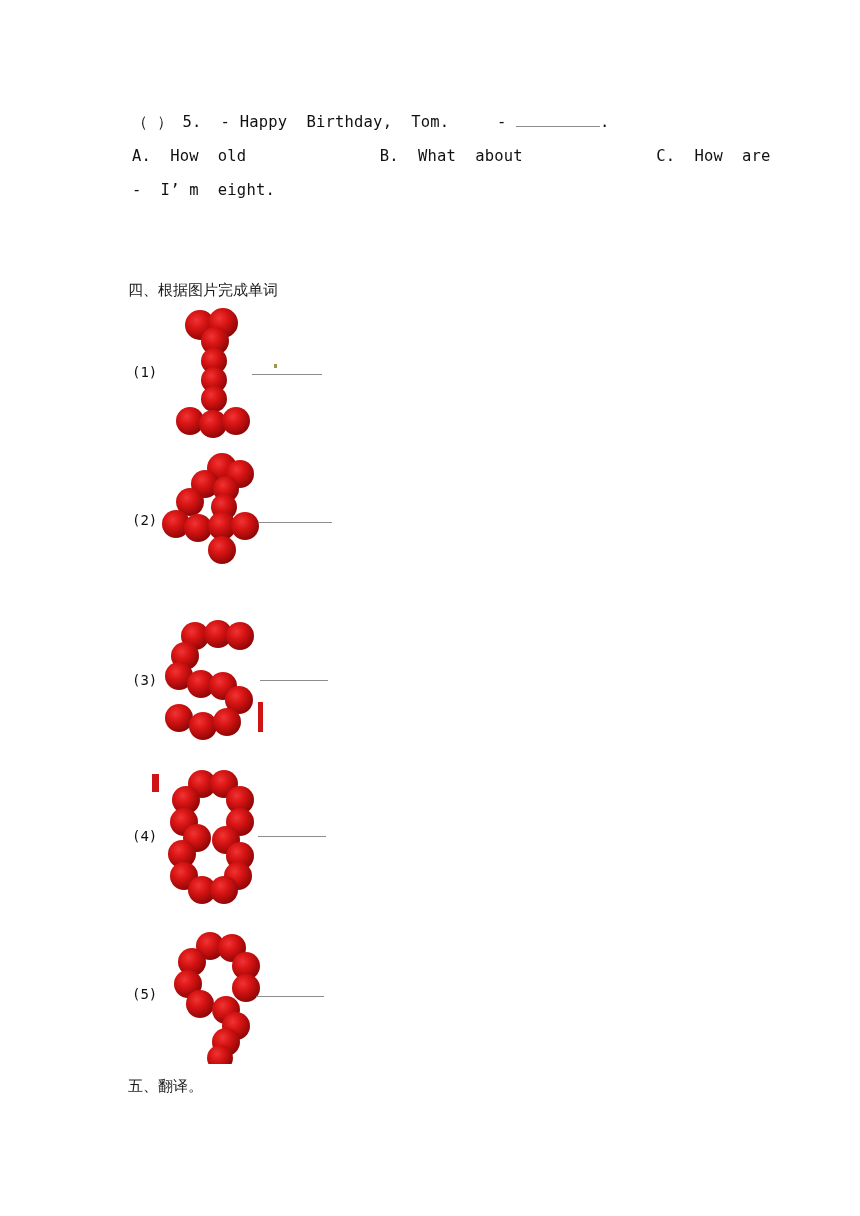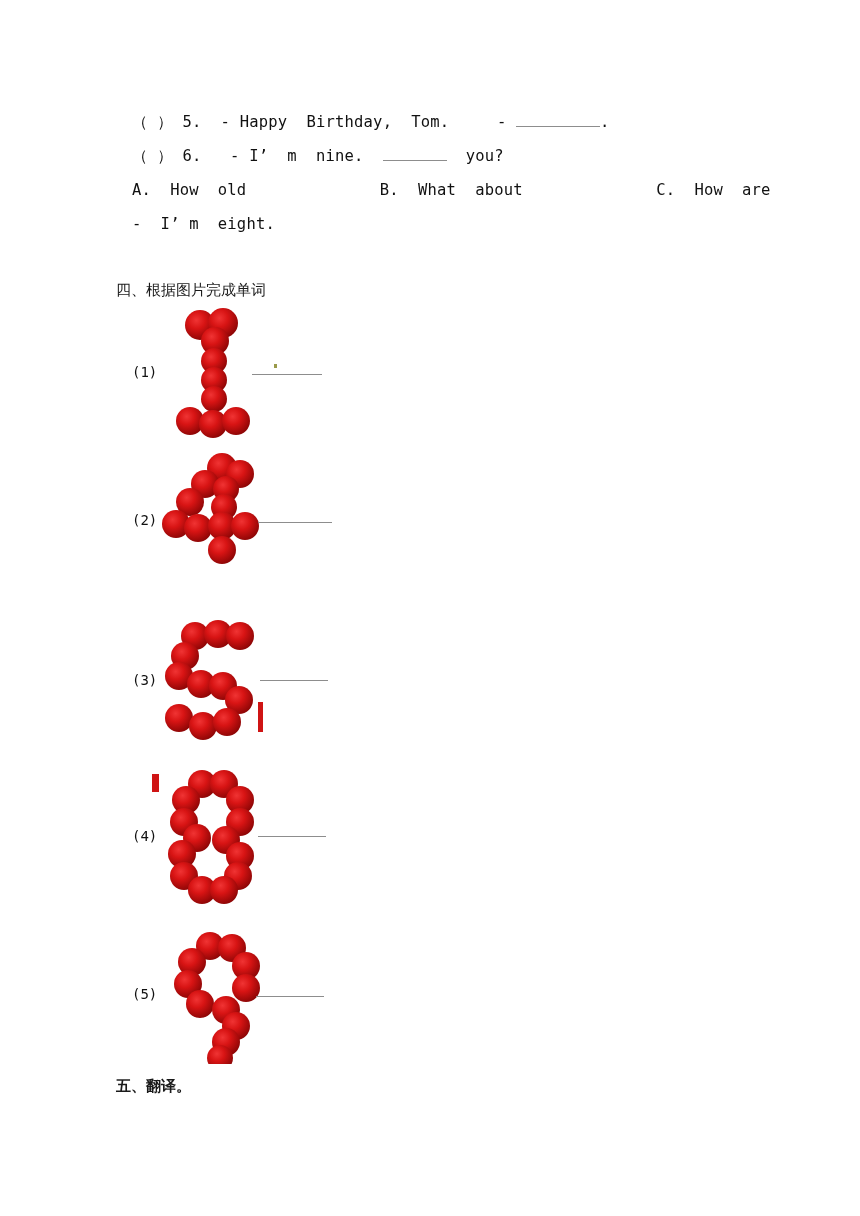--- a/index.html
+++ b/index.html
@@ -43,28 +43,28 @@
     border-bottom: 1px solid #8d8d8d;
     vertical-align: baseline;
     height: 13px;
   }
   .blank-long { width: 84px; }
   .blank-short { width: 64px; }
 
   
   .section-head {
     position: absolute;
-    left: 116px;
+    left: 128px;
     font-family: "DejaVu Sans", "Liberation Sans", sans-serif;
     font-size: 15px;
     color: #1a1a1a;
     white-space: nowrap;
   }
   #section-4 { top: 281px; }
-  #section-5 { top: 1077px; font-weight: bold; }
+  #section-5 { top: 1077px; }
 
   
   .pic-item {
     position: absolute;
     left: 132px;
     width: 420px;
   }
   .pic-index {
     position: absolute;
     left: 0;
@@ -96,21 +96,20 @@
 </head>
 <body>
 
 <div class="page">
 
   <div class="mc-block">
 
     <div class="mc-line"><span>（ ） 5.  - Happy  Birthday,  Tom.     - </span><span class="blank-inline blank-long"></span><span>.</span></div>
 
 
-    <div class="mc-line"><span>（ ） 6.   - I’  m  nine.  </span><span class="blank-inline blank-short"></span><span>  you?</span></div>
 
     <div class="mc-line">A.  How  old              B.  What  about              C.  How  are</div>
 
     <div class="mc-line">-  I’ m  eight.</div>
   </div>
 
   <div class="section-head" id="section-4">四、根据图片完成单词</div>
 
   <div class="pic-item" style="top:308px; height:140px;">
     <span class="pic-index" style="top:56px;">(1)</span>

